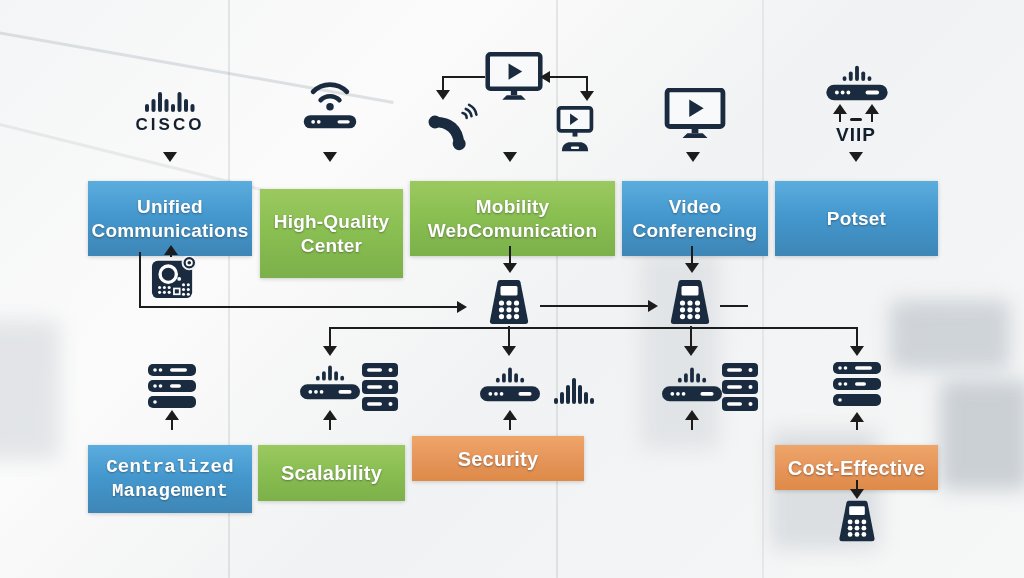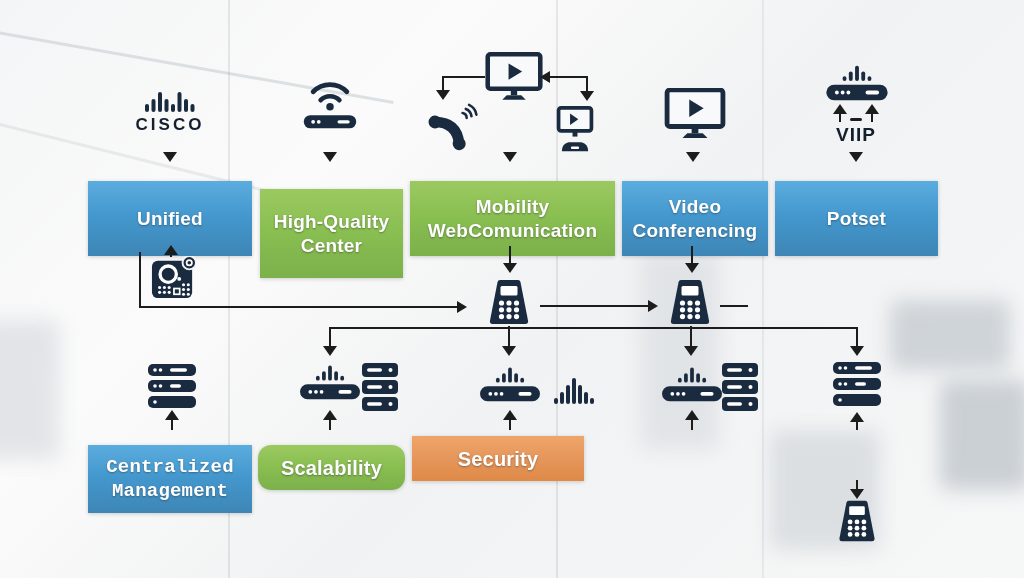--- a/index.html
+++ b/index.html
@@ -241,20 +241,21 @@
   <div class="brandtext" id="viip-text" style="left:820px;top:124px;width:72px;">VIIP</div>
 
   <div class="ah down" style="left:163px;top:152px;"></div>
   <div class="ah down" style="left:323px;top:152px;"></div>
   <div class="ah down" style="left:503px;top:152px;"></div>
   <div class="ah down" style="left:686px;top:152px;"></div>
   <div class="ah down" style="left:849px;top:152px;"></div>
 
   <div class="box blue" style="left:88px;top:168px;width:164px;height:75px;">
     <span class="bl">Unified</span>
+    <span class="bl">Communications</span>
   </div>
   <div class="box green" style="left:260px;top:176px;width:143px;height:89px;text-align:right;">
     <span class="bl">High-Quality</span>
     <span class="bl">Center</span>
   </div>
   <div class="box blue" style="left:622px;top:168px;width:146px;height:75px;">
     <span class="bl">Video</span>
     <span class="bl">Conferencing</span>
   </div>
   <div class="box green" style="left:410px;top:168px;width:205px;height:75px;">
@@ -338,25 +339,28 @@
   <div class="ah up" style="left:503px;top:410px;"></div>
   <div class="vl" style="left:691px;top:418px;height:12px;"></div>
   <div class="ah up" style="left:685px;top:410px;"></div>
   <div class="vl" style="left:856px;top:420px;height:10px;"></div>
   <div class="ah up" style="left:850px;top:412px;"></div>
 
   <div class="box blue" style="left:88px;top:432px;width:164px;height:68px;font-family:Liberation Mono, monospace;">
     <span class="bl">Centralized</span>
     <span class="bl">Management</span>
   </div>
-  <div class="box green small" style="left:258px;top:432px;width:147px;height:45px;border-radius:13px;">
+  <div class="box green small" style="left:258px;top:432px;width:147px;height:56px;">
     <span class="bl">Scalability</span>
   </div>
   <div class="box orange small" style="left:412px;top:423px;width:172px;height:45px;">
     <span class="bl">Security</span>
+  </div>
+  <div class="box orange small" style="left:775px;top:432px;width:163px;height:45px;">
+    <span class="bl">Cost-Effective</span>
   </div>
 
   <div class="vl" style="left:856px;top:480px;height:11px;"></div>
   <div class="ah down" style="left:850px;top:489px;"></div>
   <svg class="icon" style="left:832px;top:498px" width="50" height="46">
       <use href="#sym-phone-calc"></use>
     </svg>
 
 </div>
 

